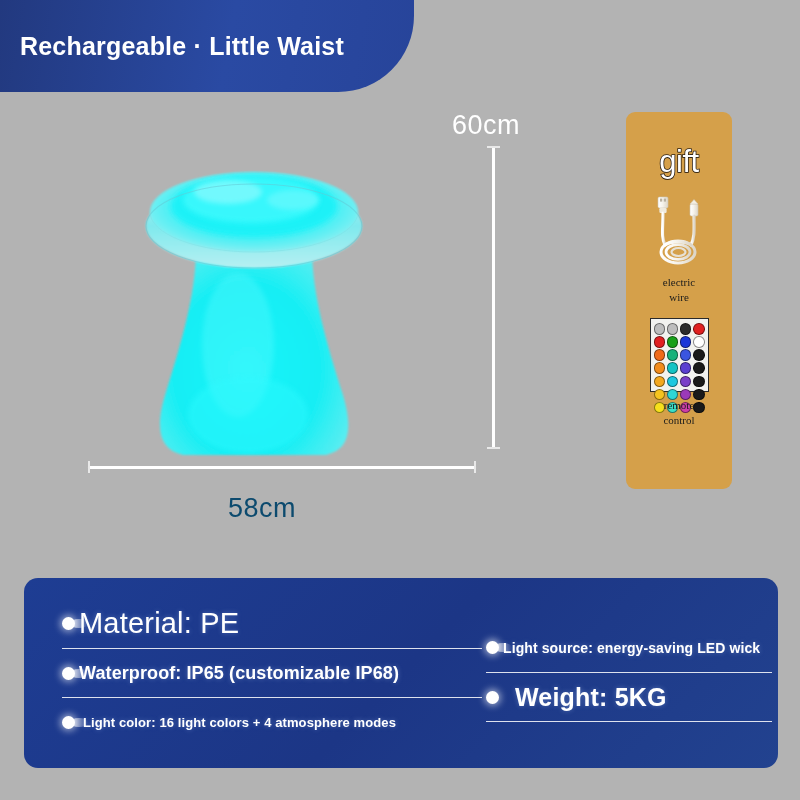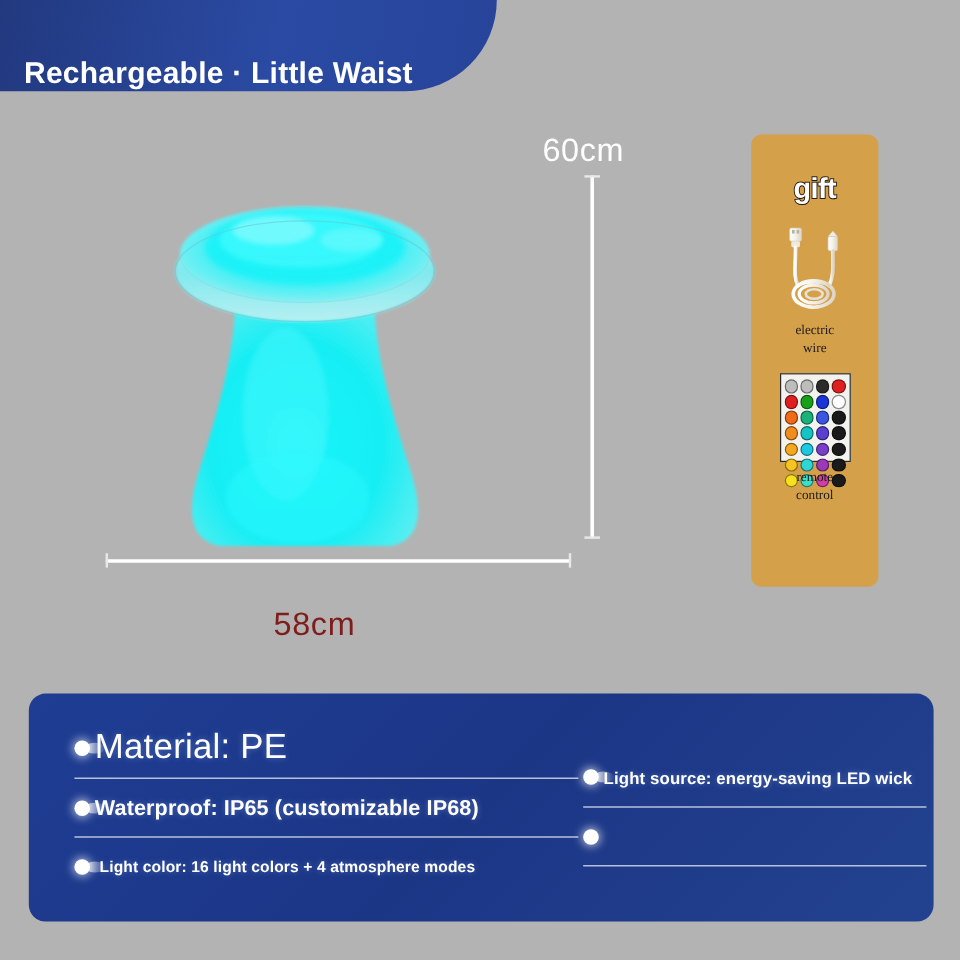--- a/index.html
+++ b/index.html
@@ -8,24 +8,24 @@
   body {
     background:#b3b3b3;
     font-family:"Liberation Sans", sans-serif;
     position:relative;
     overflow:hidden;
   }
 
   
   .header-banner{
     position:absolute; left:0; top:0;
-    width:414px; height:76px;
+    width:414px; height:92px;
     background:linear-gradient(100deg,#22397f 0%,#2a4aa3 55%,#27449a 100%);
     border-bottom-right-radius:76px;
-    display:flex; align-items:flex-end;
+    display:flex; align-items:center;
   }
   .header-title{
     color:#ffffff;
     font-size:25px;
     font-weight:bold;
     letter-spacing:.2px;
     padding-left:20px;
     white-space:nowrap;
   }
 
@@ -56,35 +56,35 @@
     width:388px; height:3px;
     background:#ffffff; border-radius:2px;
   }
   .dim-h-cap{
     position:absolute; width:2px; height:12px; background:#e8e8e8; top:-5px;
   }
   .dim-h-cap.left{ left:0; }
   .dim-h-cap.right{ right:0; }
   .dim-label-width{
     position:absolute; left:228px; top:493px;
-    color:#7f1d1d; font-size:27px; letter-spacing:.5px;margin-top:12px;
+    color:#0c4a6e; font-size:27px; letter-spacing:.5px;
   }
 
   
   .gift-panel{
     position:absolute; left:626px; top:112px;
     width:106px; height:377px;
     background:#d5a04a;
     border-radius:9px;
     display:flex; flex-direction:column; align-items:center;
   }
   .gift-title{
     margin-top:34px;
-    font-size:24px;
-    font-weight:bold;
+    font-size:31px;
+    font-weight:normal;
     color:#ffffff;
     line-height:1;
     letter-spacing:-.5px;
     -webkit-text-stroke:1.6px #2d2013;
     paint-order:stroke fill;
     text-shadow:0 1px 0 rgba(0,0,0,.25);
   }
   .gift-item{ display:flex; flex-direction:column; align-items:center; }
   .gift-item.remote{ margin-top:14px; }
   .gift-item.wire{ margin-top:18px; }
@@ -341,16 +341,17 @@
   </div>
 
   <div class="spec-col right">
     <div class="spec-row">
       <span class="bullet tail"></span>
       <span class="spec-text t-rs">Light source: energy-saving LED wick</span>
     </div>
     <div class="spec-sep"></div>
     <div class="spec-row">
       <span class="bullet"></span>
+      <span class="spec-text t-xl">Weight: 5KG</span>
     </div>
     <div class="spec-sep"></div>
   </div>
 </div>
 
 </body></html>

